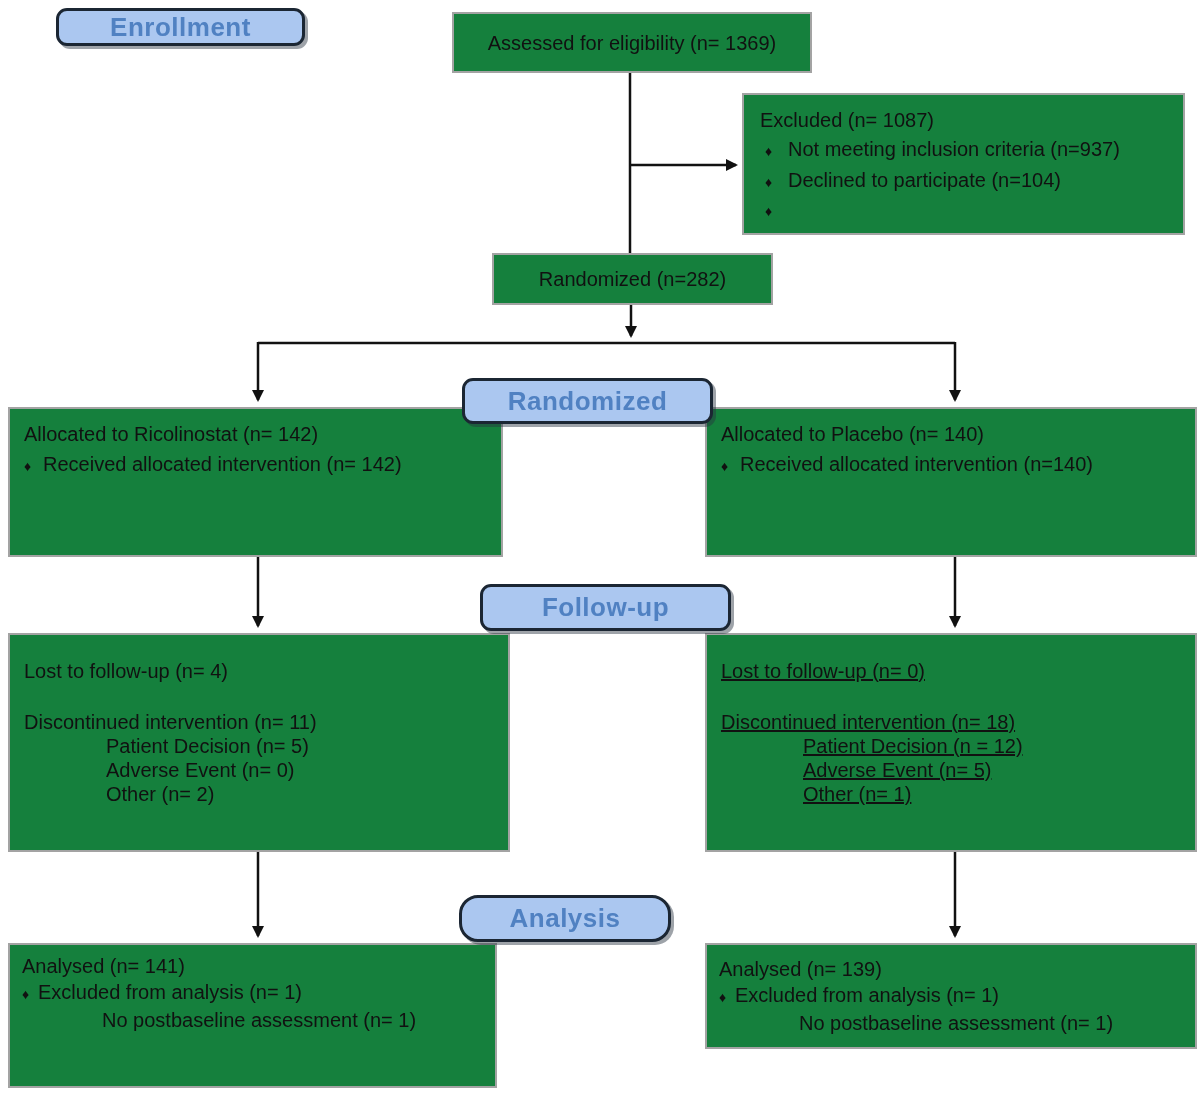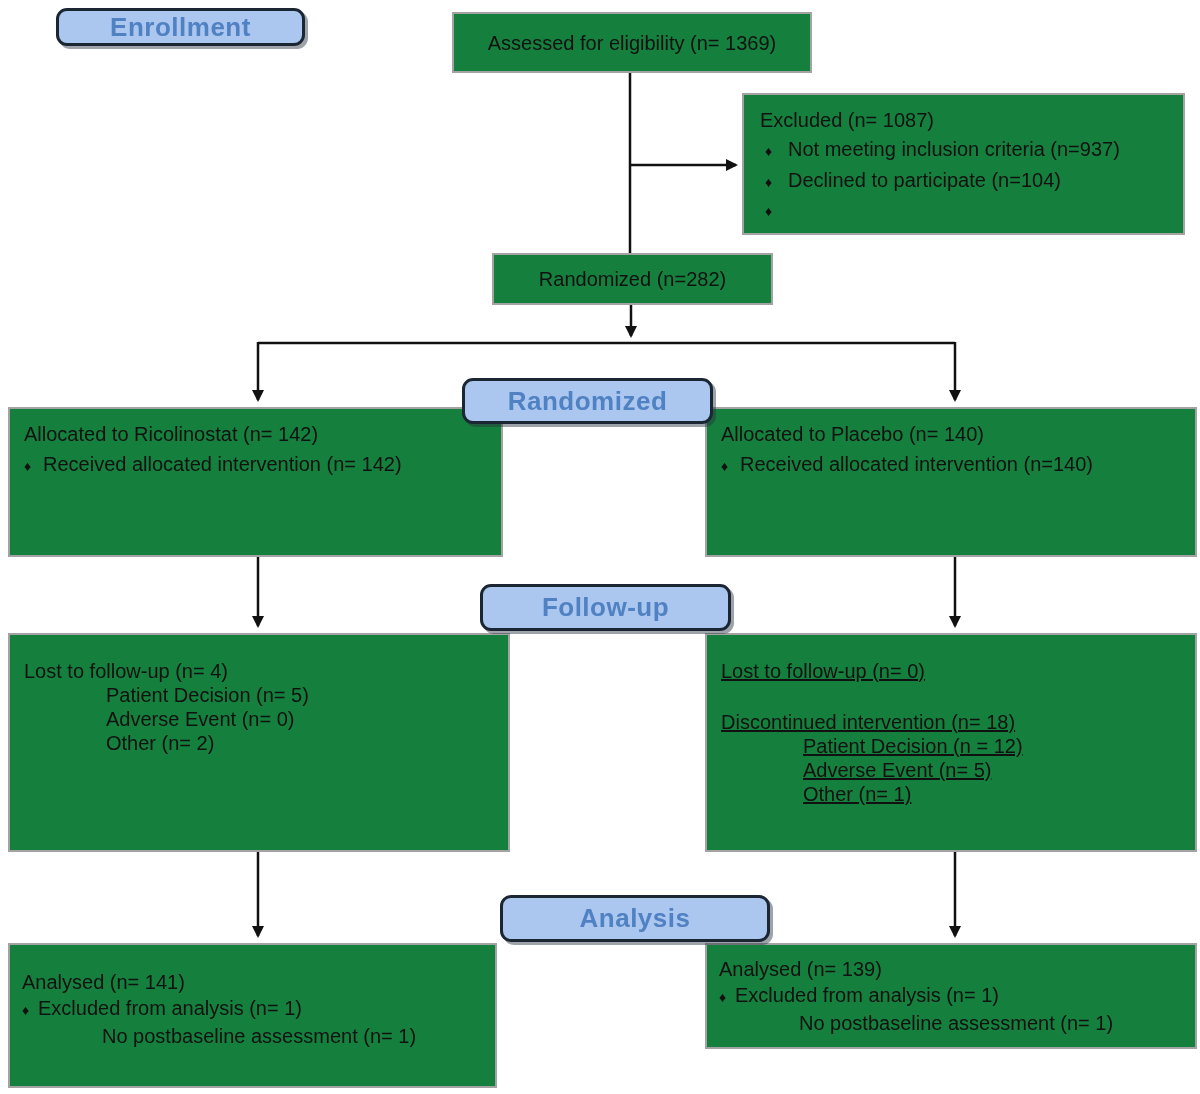--- a/index.html
+++ b/index.html
@@ -94,21 +94,21 @@
     <line x1="258" y1="852" x2="258" y2="936" stroke="#111" stroke-width="2.5" marker-end="url(#arr)"></line>
     <line x1="955" y1="852" x2="955" y2="936" stroke="#111" stroke-width="2.5" marker-end="url(#arr)"></line>
   </svg>
 
   <div class="stage" style="left:23px; top:8px; width:249px; height:38px;margin-left:33px;">Enrollment</div>
 
   <div class="stage" style="left:462px; top:378px; width:251px; height:46px;">Randomized</div>
 
   <div class="stage" style="left:480px; top:584px; width:251px; height:47px;">Follow-up</div>
 
-  <div class="stage" style="left:500px; top:895px; width:270px; height:47px;">Analysis</div>
+  <div class="stage" style="left:459px; top:895px; width:212px; height:47px;border-radius:19px;">Analysis</div>
 
   <div class="box center" style="left:452px; top:12px; width:360px; height:61px;">
     <span>Assessed for eligibility (n= 1369)</span>
   </div>
 
   <div class="box excluded-box" style="left:742px; top:93px; width:443px; height:142px;">
     <div>Excluded (n= 1087)</div>
     <div class="brow">
       <span class="bglyph">♦</span>
       <span>Not meeting inclusion criteria (n=937)</span>
@@ -137,34 +137,35 @@
   <div class="box pad" style="left:705px; top:407px; width:492px; height:150px;">
     <div class="alloc-title">Allocated to Placebo (n= 140)</div>
     <div class="brow">
       <span class="bglyph">♦</span>
       <span>Received allocated intervention (n=140)</span>
     </div>
   </div>
 
   <div class="box pad fu-box" style="left:8px; top:633px; width:502px; height:219px;">
     <div>Lost to follow-up (n= 4)</div>
+    <div class="fu-gap">Discontinued intervention (n= 11)</div>
     <div class="fu-sub">Patient Decision (n= 5)</div>
     <div class="fu-sub">Adverse Event (n= 0)</div>
     <div class="fu-sub">Other (n= 2)</div>
   </div>
 
   <div class="box pad fu-box" style="left:705px; top:633px; width:492px; height:219px;text-decoration:underline;">
     <div>Lost to follow-up (n= 0)</div>
     <div class="fu-gap">Discontinued intervention (n= 18)</div>
     <div class="fu-sub">Patient Decision (n = 12)</div>
     <div class="fu-sub">Adverse Event (n= 5)</div>
     <div class="fu-sub">Other (n= 1)</div>
   </div>
 
-  <div class="box" style="left:8px; top:943px; width:489px; height:145px; padding:24px 6px 0 12px;">
+  <div class="box" style="left:8px; top:943px; width:489px; height:145px; padding:8px 6px 0 12px;">
     <div>Analysed (n= 141)</div>
     <div class="brow">
       <span class="bglyph" style="width:16px;">♦</span>
       <span>Excluded from analysis (n= 1)</span>
     </div>
     <div class="an-sub">No postbaseline assessment (n= 1)</div>
   </div>
 
   <div class="box" style="left:705px; top:943px; width:492px; height:106px; padding:11px 6px 0 12px;">
     <div>Analysed (n= 139)</div>

